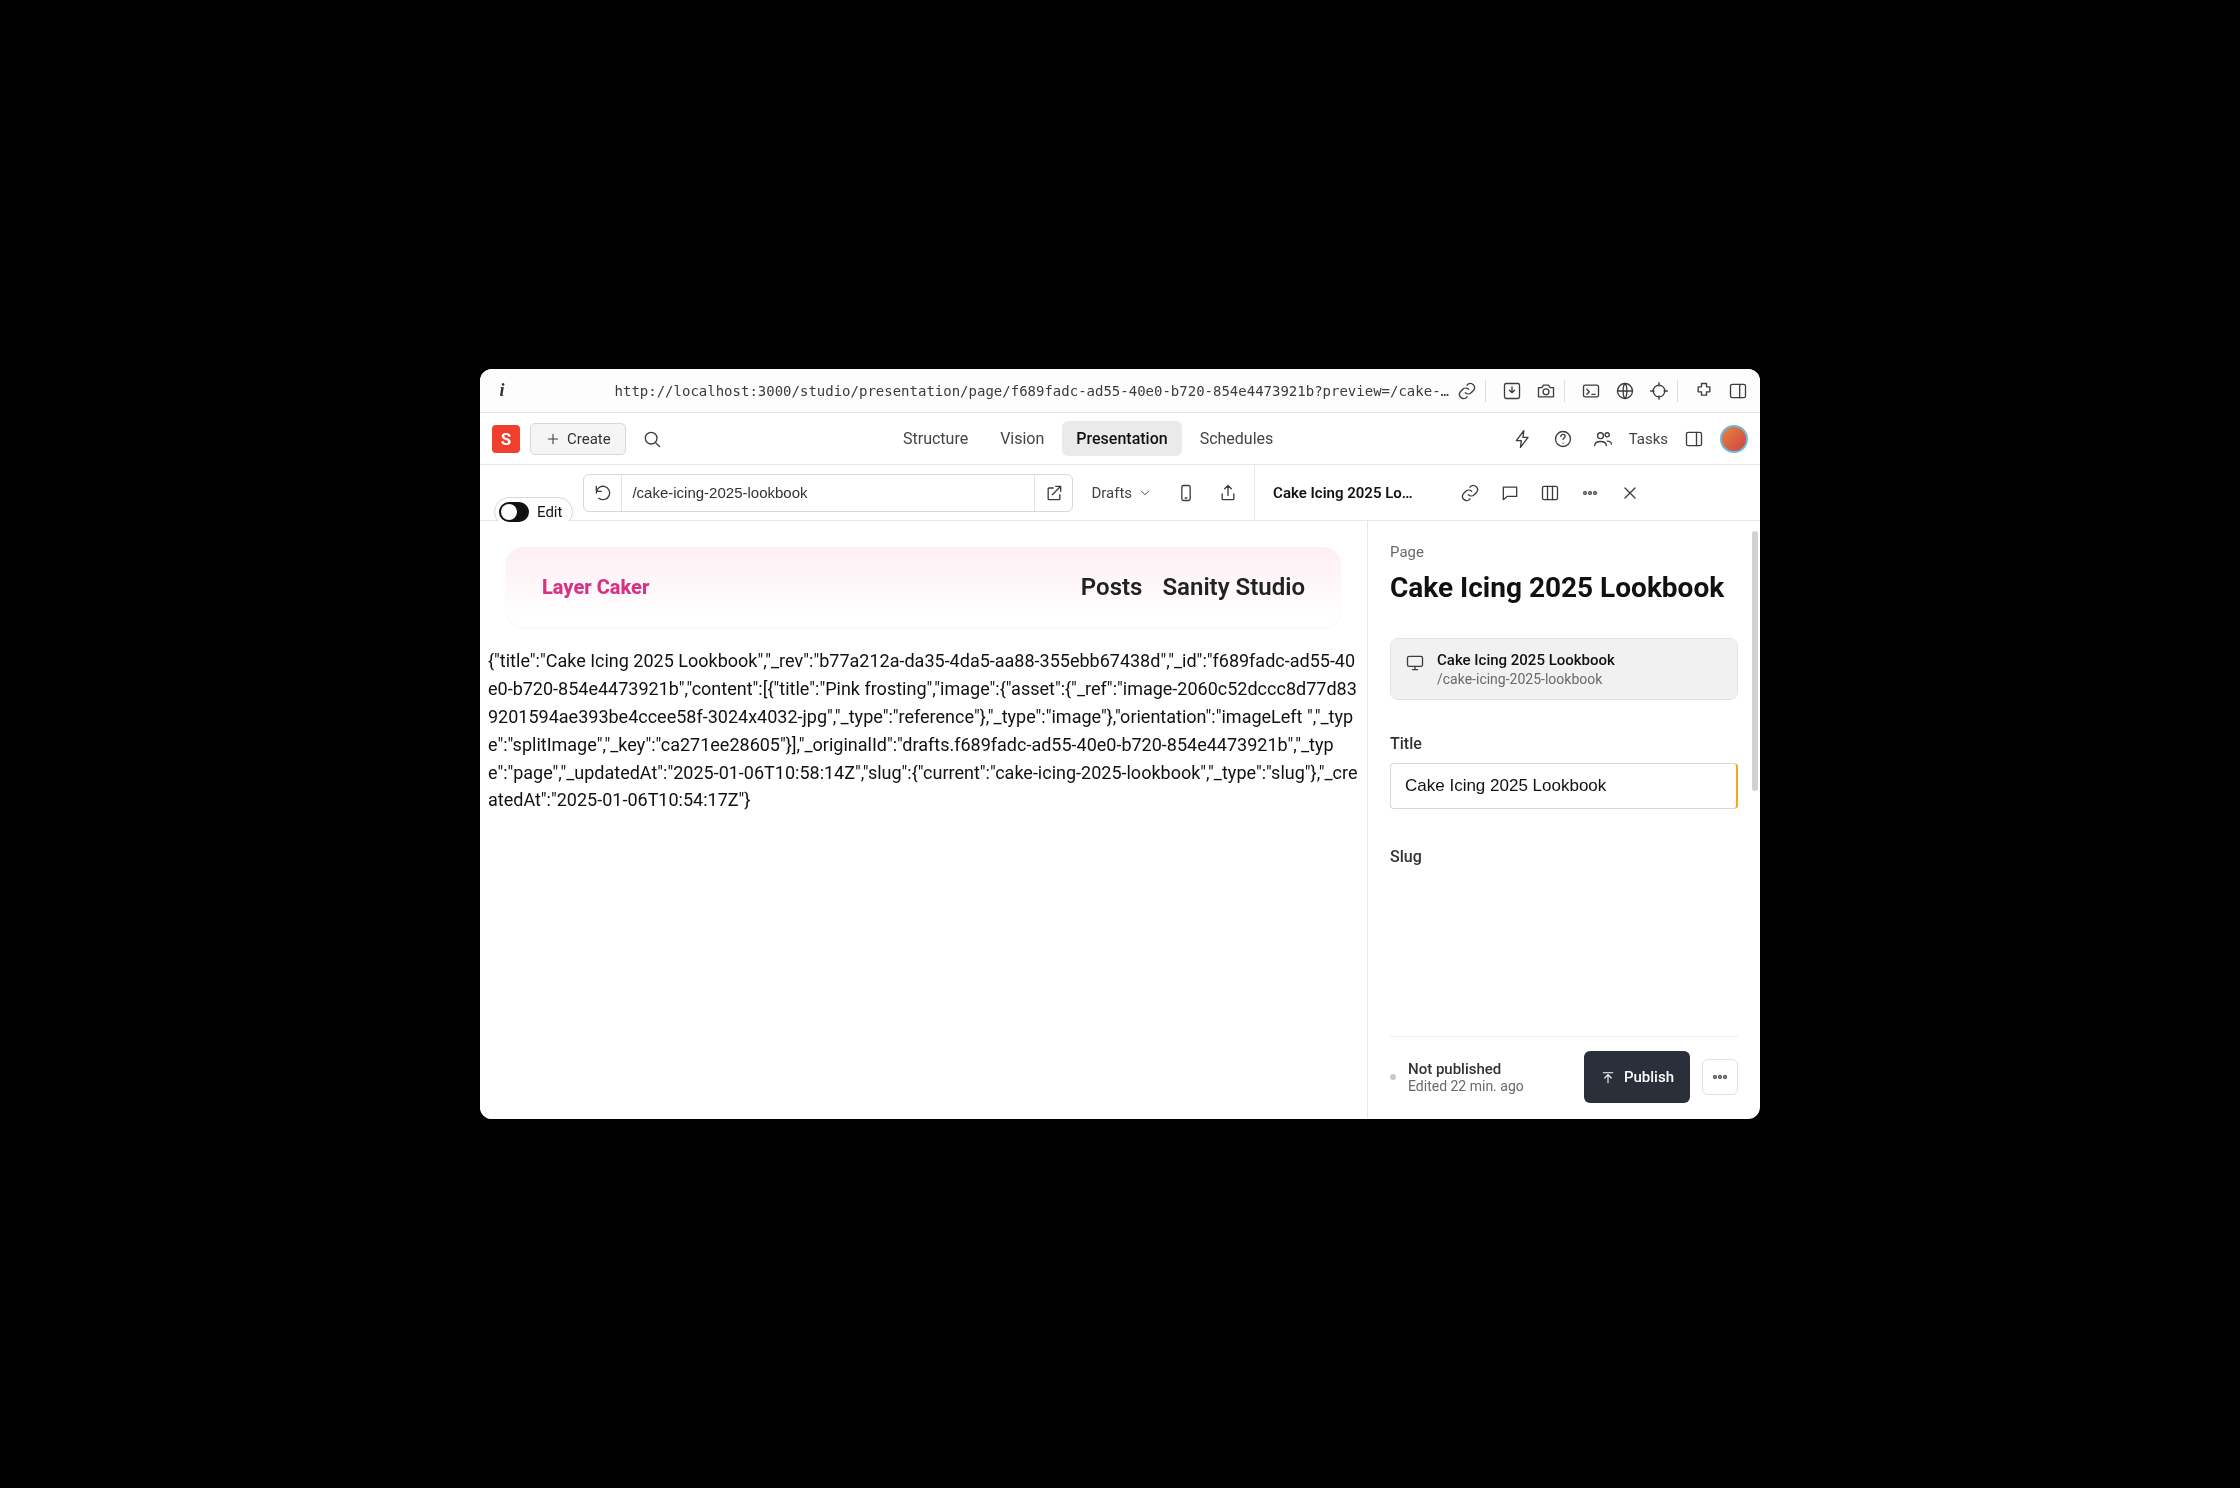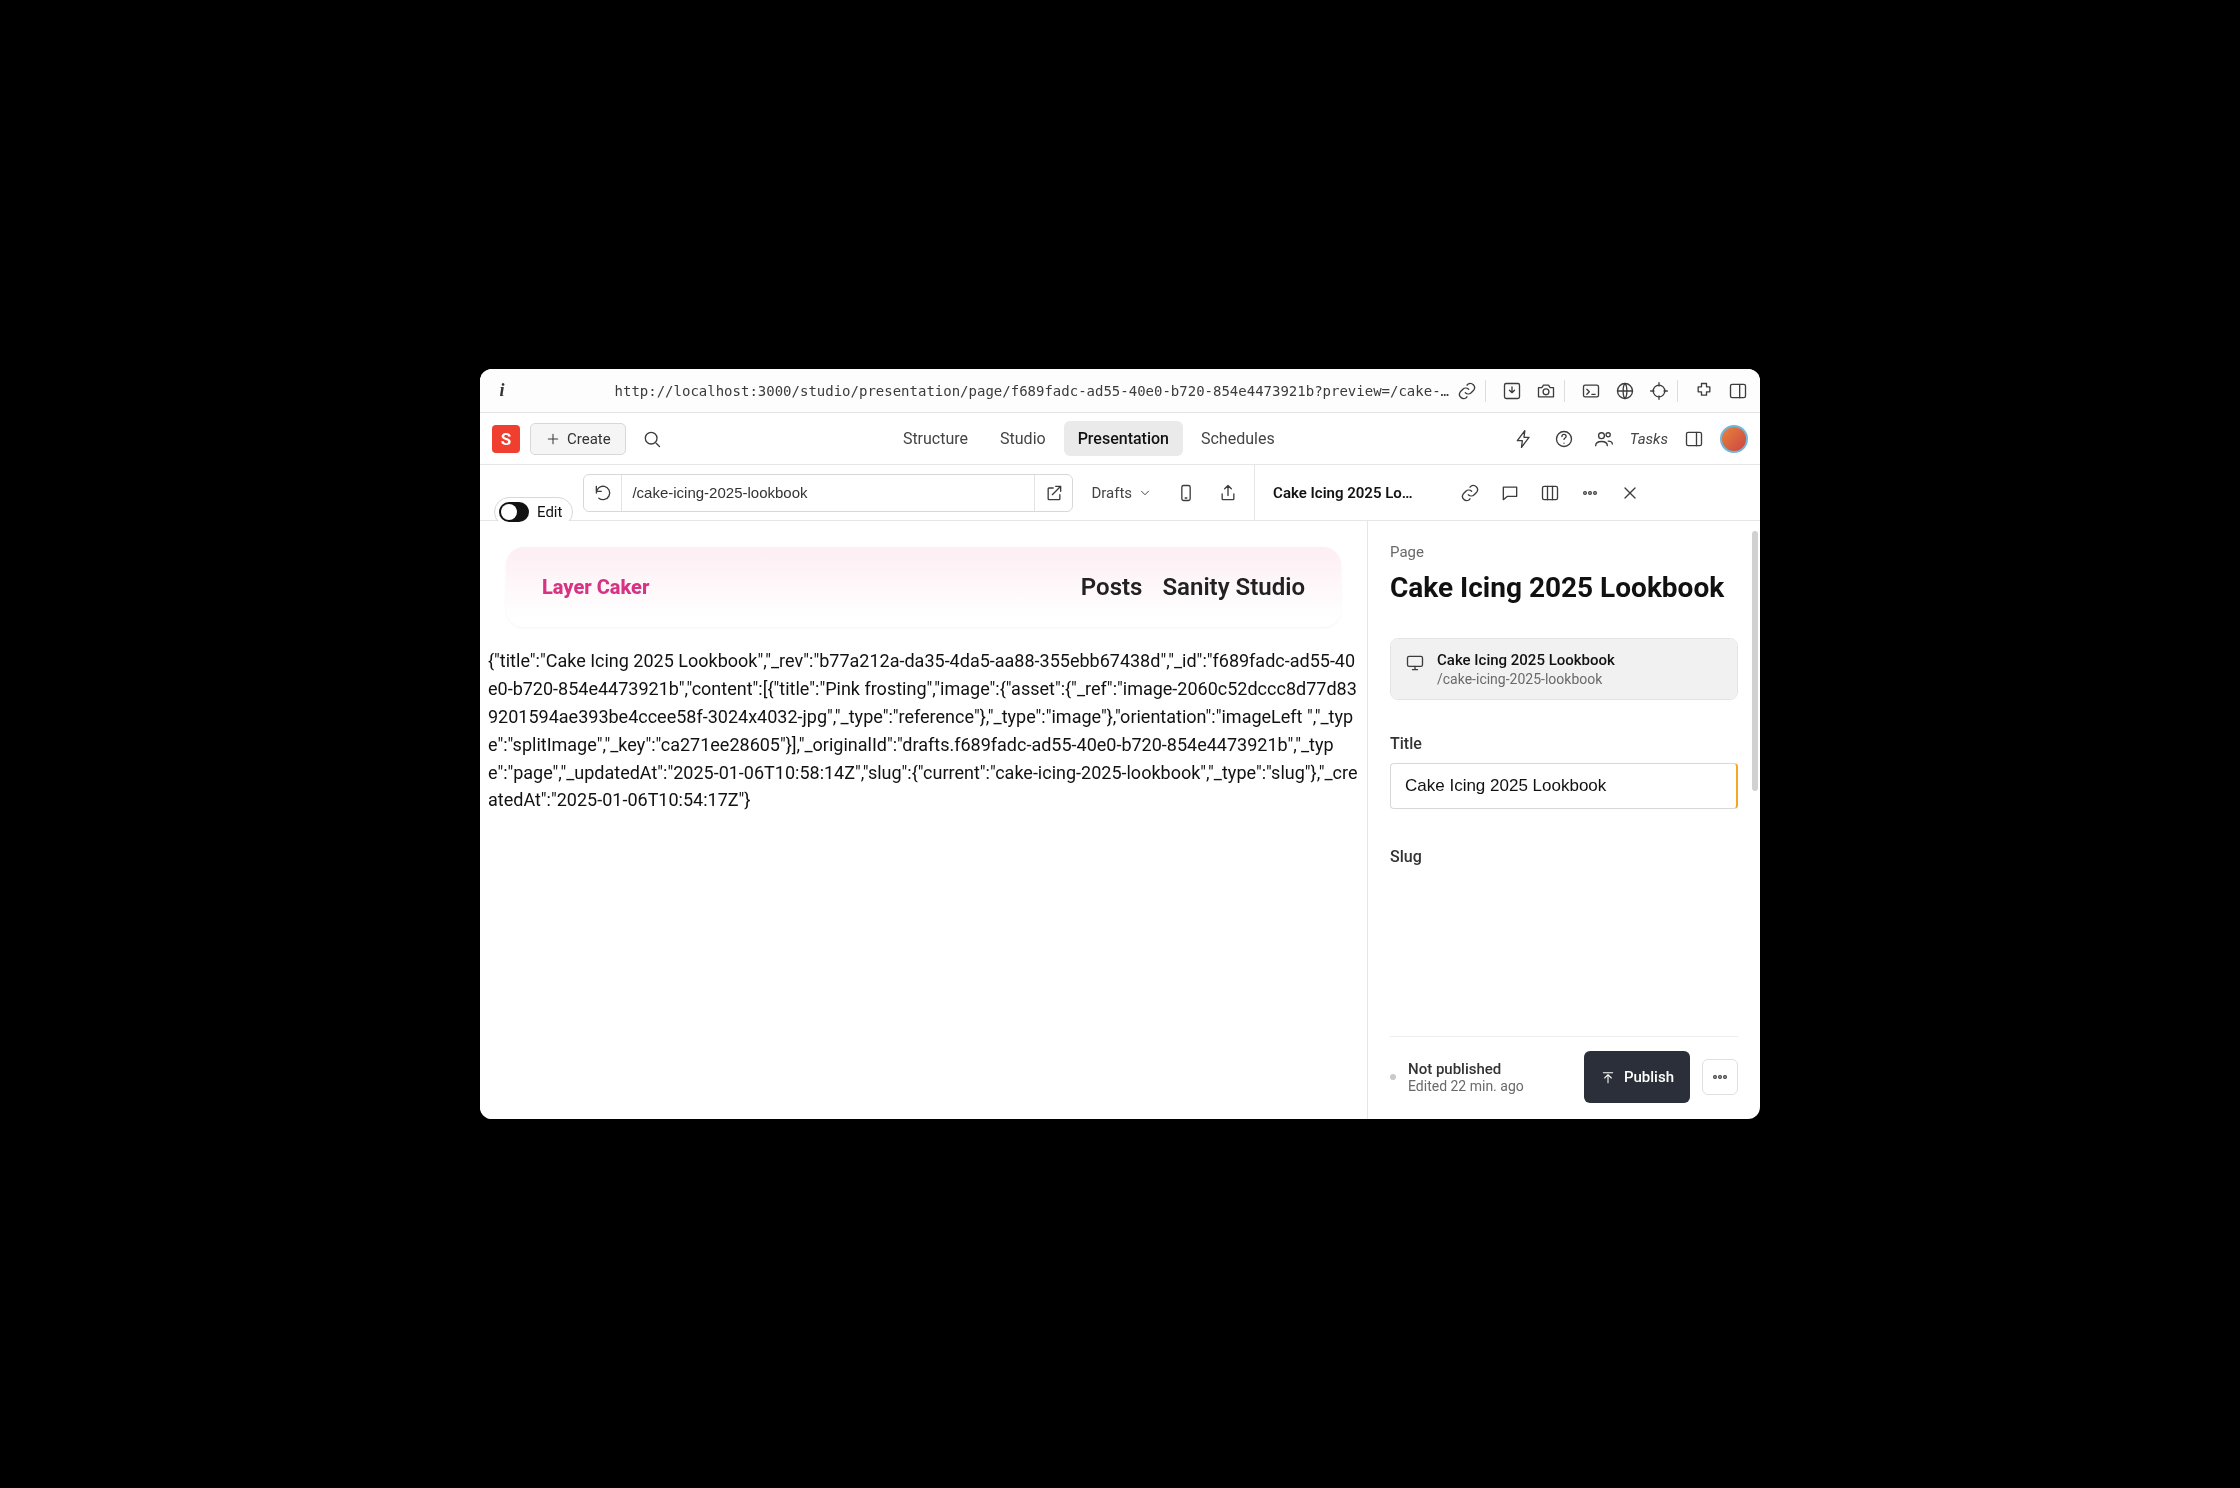--- a/index.html
+++ b/index.html
@@ -130,21 +130,20 @@
     }
     .nav-tab.active {
       background: #eaeaea;
       color: #111;
       font-weight: 500;
     }
     .nav-right {
       display: flex;
       align-items: center;
       gap: 12px;
-      font-style: italic;
     }
     .nav-right .icon-btn {
       width: 28px;
       height: 28px;
       display: flex;
       align-items: center;
       justify-content: center;
       cursor: pointer;
     }
     .tasks-link {
@@ -502,21 +501,21 @@
       <span>Create</span>
     </div>
     <div class="search-btn">
       <svg class="icon" viewBox="0 0 24 24">
           <circle cx="11" cy="11" r="7"></circle>
           <path d="M21 21l-4-4"></path>
         </svg>
     </div>
     <div class="nav-tabs">
       <div class="nav-tab">Structure</div>
-      <div class="nav-tab">Studio</div>
+      <div class="nav-tab">Vision</div>
       <div class="nav-tab active">Presentation</div>
       <div class="nav-tab">Schedules</div>
     </div>
     <div class="nav-right">
       <div class="icon-btn">
           <svg class="icon" viewBox="0 0 24 24">
             <path d="M13 2L4 14h6l-1 8 9-12h-6z"></path>
           </svg>
         </div>
       <div class="icon-btn">

